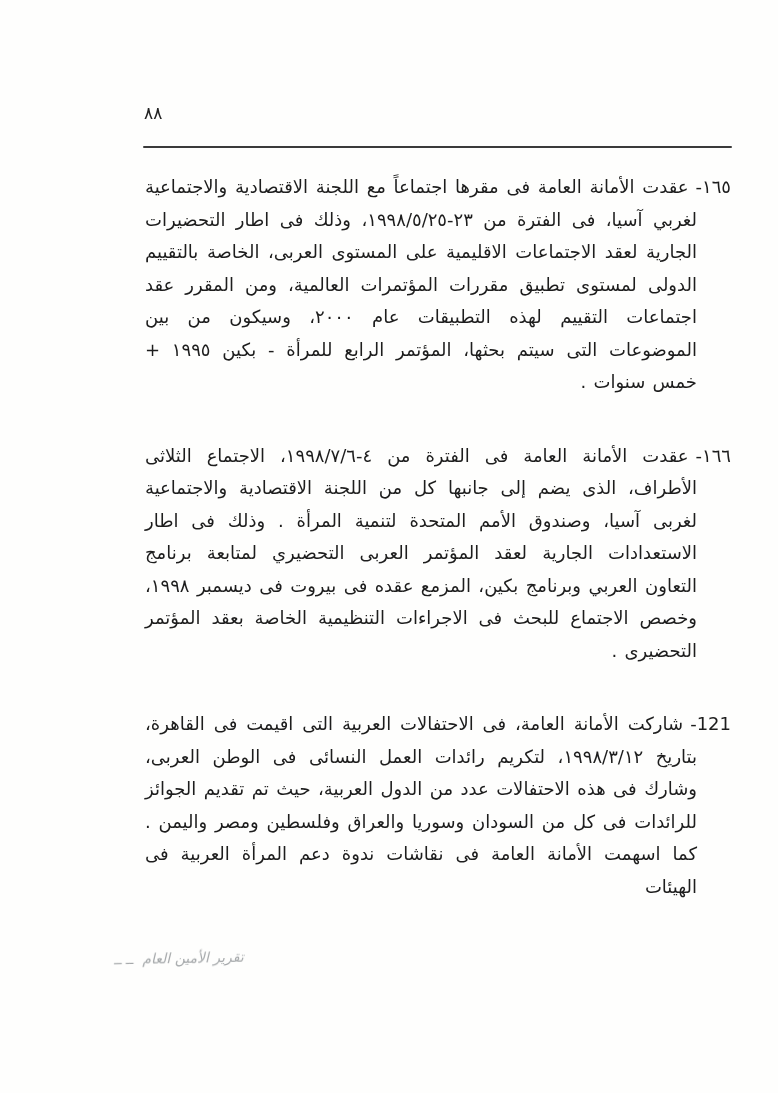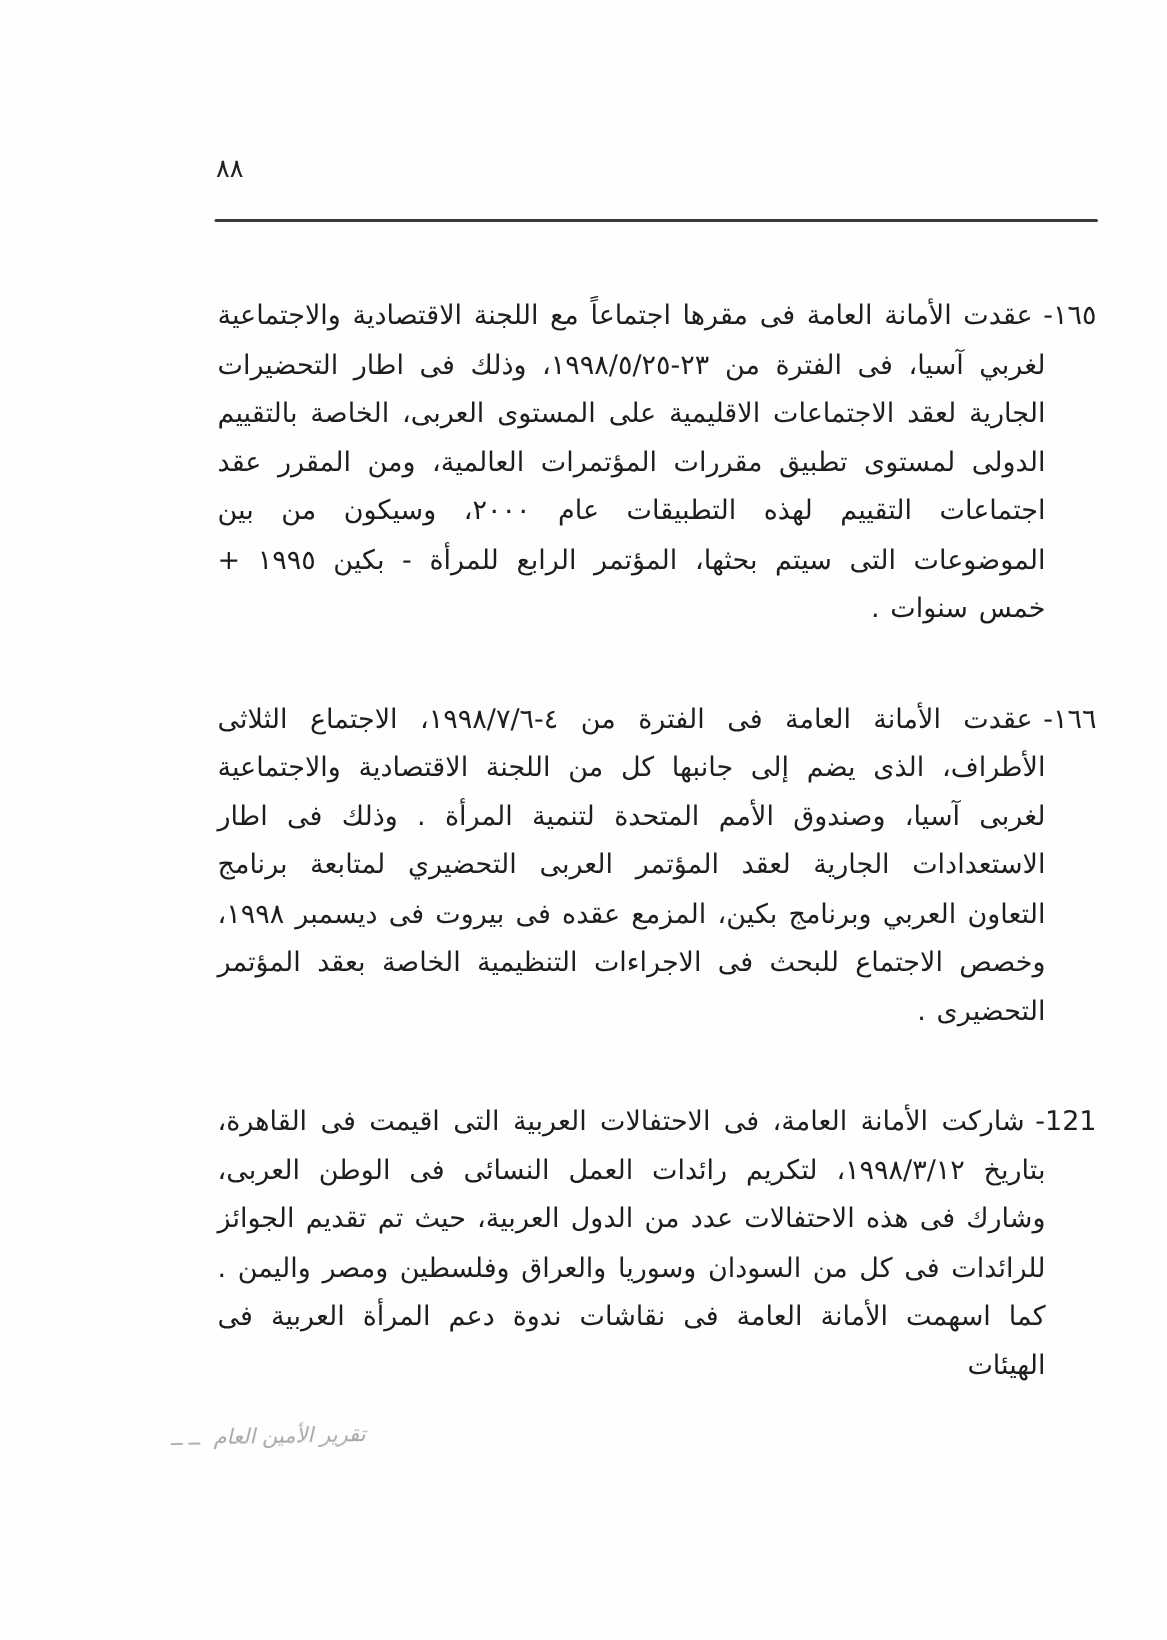--- a/index.html
+++ b/index.html
@@ -39,21 +39,20 @@
     }
 
     
     .doc-body {
       position: absolute;
       top: 171px;
       left: 145px;
       width: 586px;
       direction: rtl;
       text-align: justify;
-      margin-top: 24px;
     }
     .para {
       margin: 0 0 41px 0;
       font-size: 18px;
       line-height: 32.5px;
       word-spacing: 1.5px;
       
       padding-right: 34px;
       text-indent: -34px;
       color: #1d1d1d;

